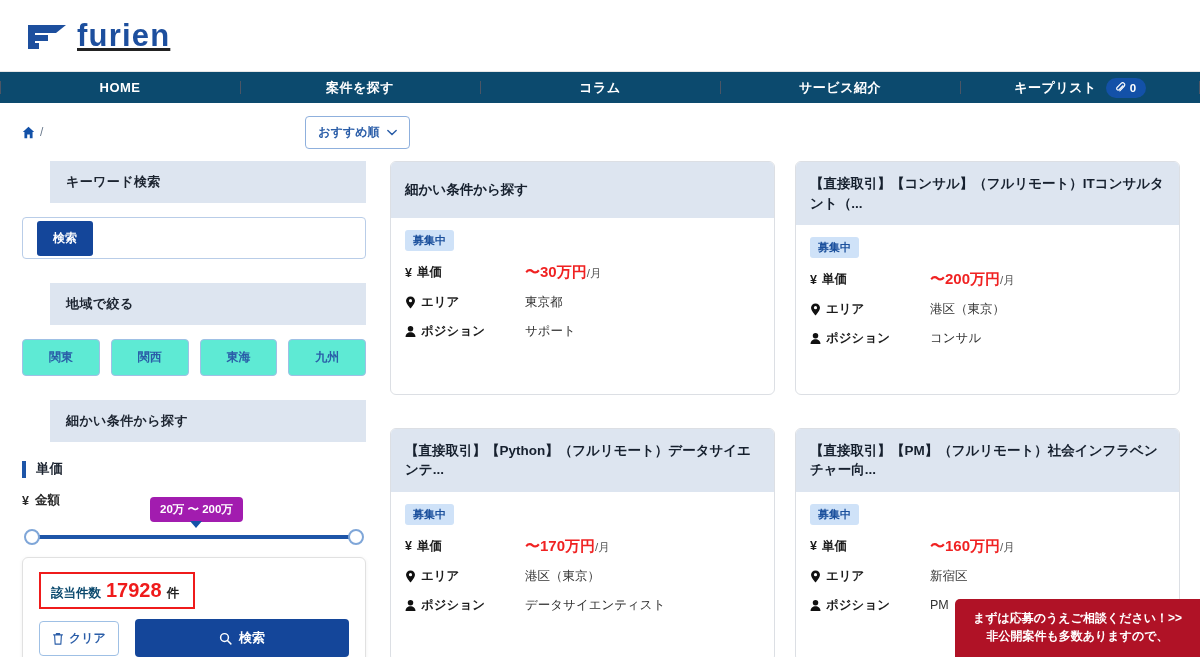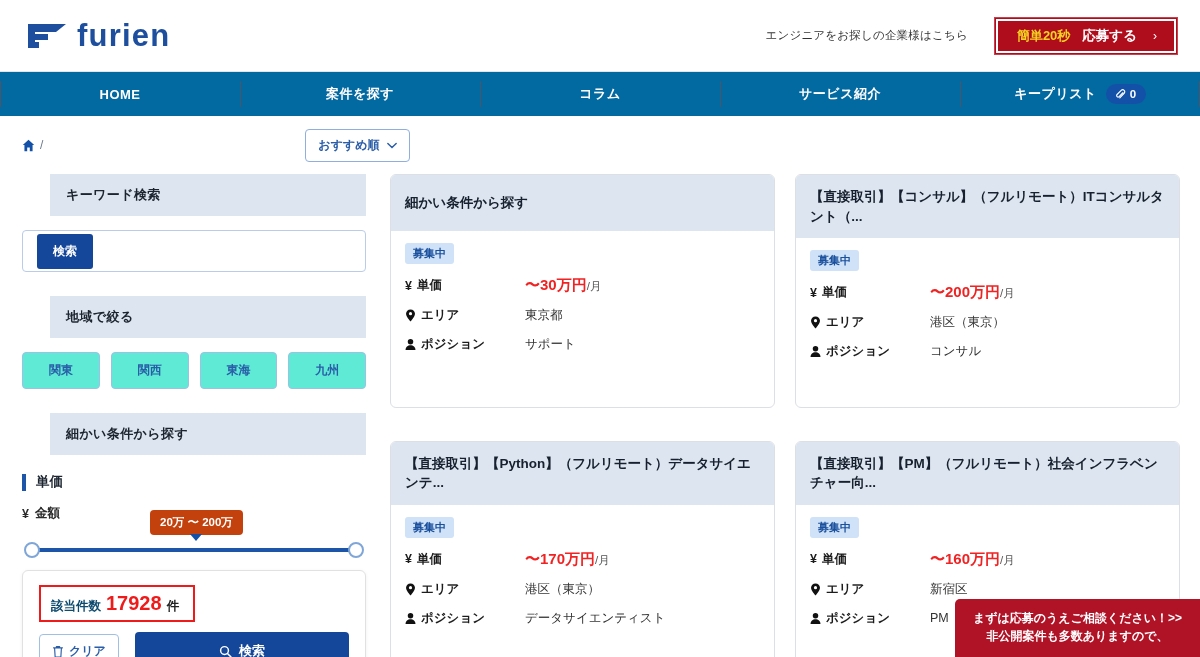--- a/index.html
+++ b/index.html
@@ -15,21 +15,21 @@
   
   .top-header {
     height: 72px;
     background: #ffffff;
     display: flex;
     align-items: center;
     padding: 0 22px 0 26px;
     border-bottom: 1px solid #e6e6e6;
     position: relative;
   }
-  .logo { display: flex; align-items: flex-start; gap: 9px; }
+  .logo { display: flex; align-items: flex-end; gap: 9px; text-decoration: underline; }
   .logo-mark { width: 42px; height: 30px; display: block; }
   .logo-text {
     font-size: 31px; font-weight: bold; color: #1d4f9e;
     letter-spacing: 1.2px; line-height: 1;
   }
   .header-right {
     margin-left: auto; display: flex; align-items: center; gap: 26px;
   }
   .header-note { font-size: 11.5px; color: #333; letter-spacing: .2px; }
   .cta-button {
@@ -41,21 +41,21 @@
     display: flex; align-items: center; gap: 12px;
     min-width: 175px; justify-content: center;
     cursor: pointer;
   }
   .cta-y { color: #f5d322; font-size: 13px; font-weight: bold; }
   .cta-w { color: #ffffff; font-size: 13.5px; font-weight: bold; }
   .cta-arrow { color: #ffffff; font-size: 12px; margin-left: 4px; }
 
   
   .nav {
-    height: 44px; background: #0369a1;
+    height: 31px; background: #0c4a6e;
     display: flex; align-items: stretch; justify-content: center;
   }
   .nav-item {
     flex: 1; display: flex; align-items: center; justify-content: center;
     color: #ffffff; font-size: 13px; font-weight: bold;
     position: relative; cursor: pointer; letter-spacing: .5px;
   }
   .nav-item::before {
     content: ""; position: absolute; left: 0; top: 9px; bottom: 9px;
     width: 1px; background: #4c5565;
@@ -139,21 +139,21 @@
   }
   .slider-handle {
     position: absolute; top: 4px; width: 16px; height: 16px;
     border-radius: 50%; background: #fff; border: 2px solid #7fa6d8;
     cursor: pointer;
   }
   .handle-left { left: 2px; }
   .handle-right { right: 2px; }
   .slider-tip {
     position: absolute; left: 128px; top: -28px;
-    background: #c2410c; color: #fff; font-size: 11.5px; font-weight: bold;
+    background: #a21caf; color: #fff; font-size: 11.5px; font-weight: bold;
     padding: 5px 10px; border-radius: 4px; white-space: nowrap;
   }
   .slider-tip::after {
     content: ""; position: absolute; left: 50%; margin-left: -6px; bottom: -6px;
     border-left: 6px solid transparent; border-right: 6px solid transparent;
     border-top: 7px solid #1351a8;
   }
   .result-panel {
     margin-top: 6px; background: #fff; border: 1px solid #e1e1e1;
     border-radius: 6px; padding: 14px 16px 16px 16px;
@@ -225,28 +225,20 @@
 <div class="top-header">
   <div class="logo">
     <svg class="logo-mark" viewBox="0 0 42 30">
       <path d="M2 4 L40 4 L30 12 L2 12 Z" fill="#1d4f9e"></path>
       <rect x="2" y="14" width="20" height="6" fill="#1d4f9e"></rect>
       <rect x="2" y="22" width="11" height="6" fill="#1d4f9e"></rect>
       <rect x="2" y="4" width="7" height="24" fill="#1d4f9e"></rect>
     </svg>
     <span class="logo-text">furien</span>
   </div>
-  <div class="header-right">
-    <span class="header-note">エンジニアをお探しの企業様はこちら</span>
-    <div class="cta-button">
-      <span class="cta-y">簡単20秒</span>
-      <span class="cta-w">応募する</span>
-      <span class="cta-arrow">›</span>
-    </div>
-  </div>
 </div>
 
 <div class="nav">
   <div class="nav-item">
     <span>HOME</span>
   </div>
   <div class="nav-item">
     <span>案件を探す</span>
   </div>
   <div class="nav-item">

